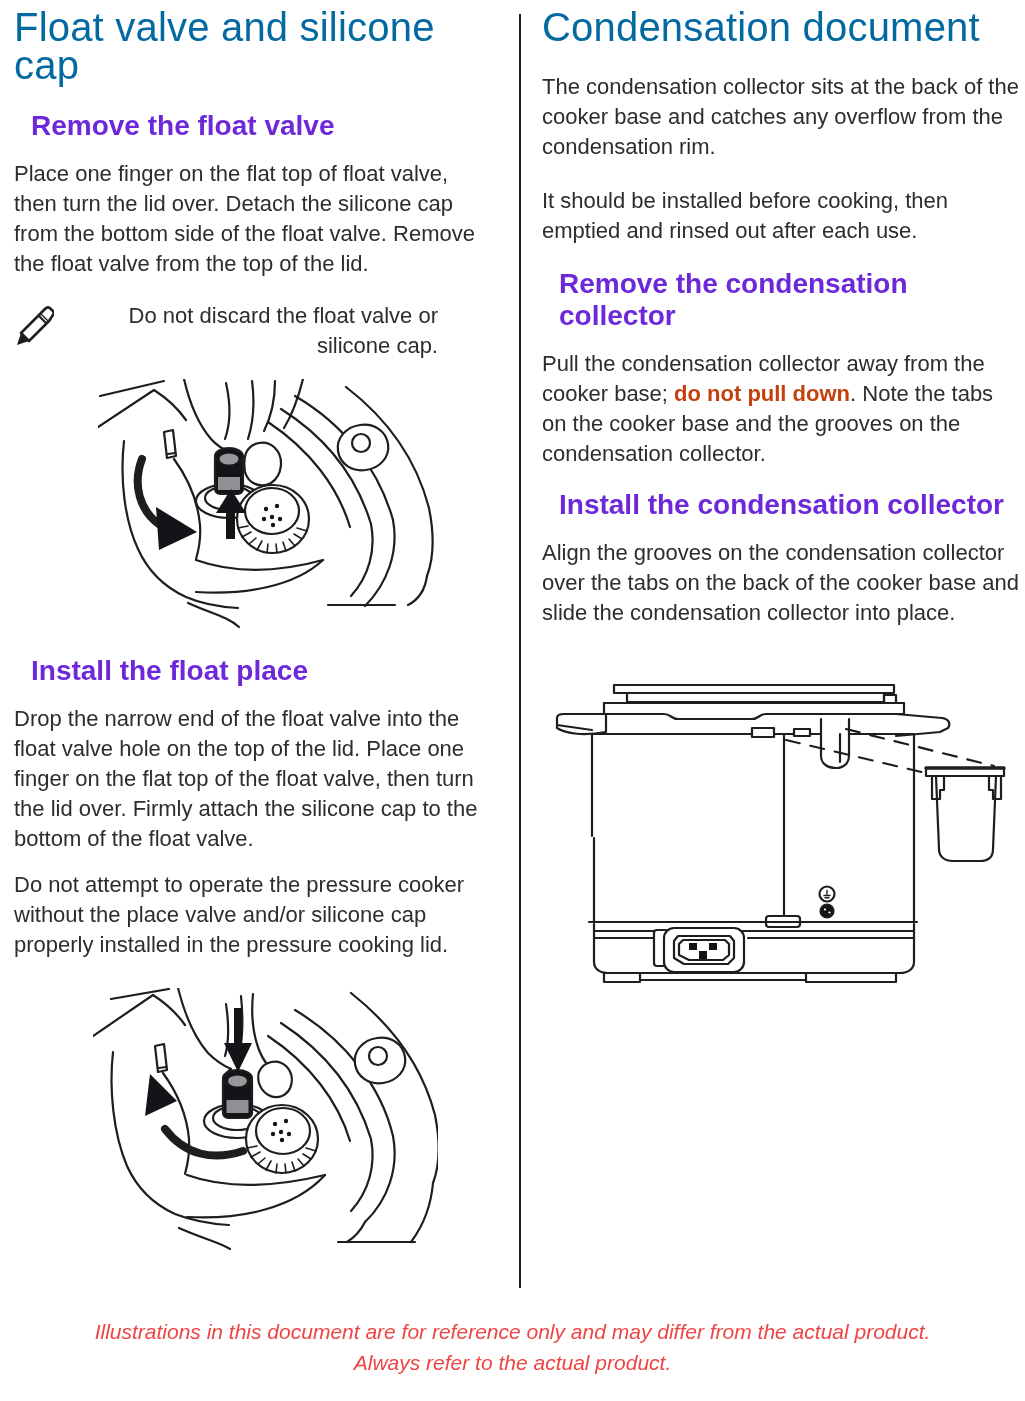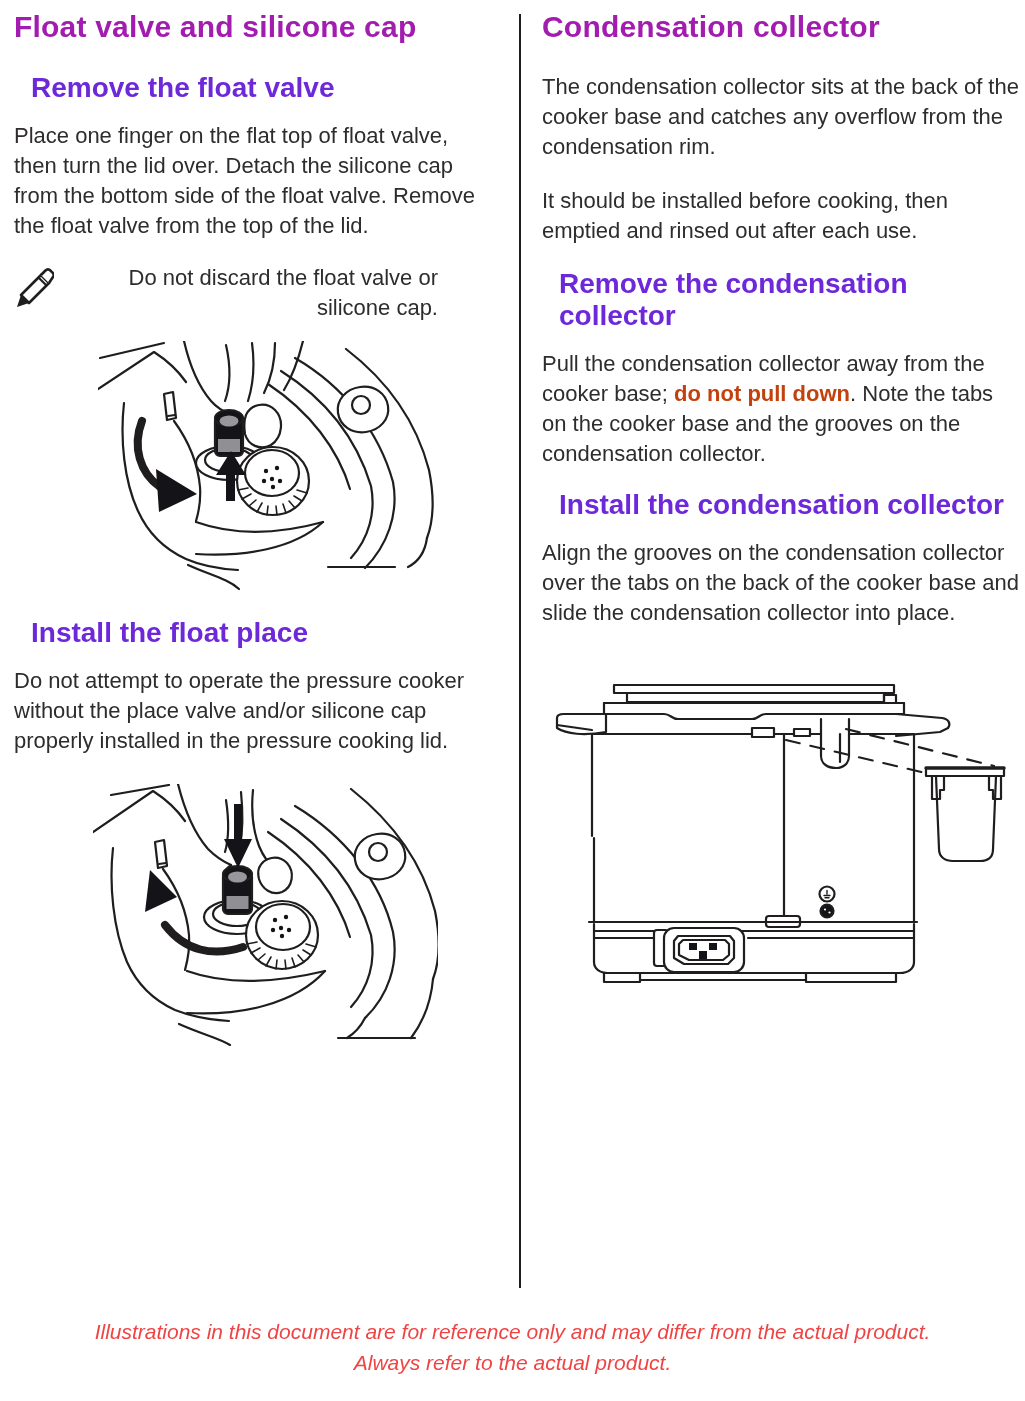--- a/index.html
+++ b/index.html
@@ -6,21 +6,21 @@
   body{
     width:1025px;height:1401px;position:relative;
     background:#ffffff;color:#231f20;
     font-family:"Liberation Sans","DejaVu Sans",sans-serif;
     overflow:hidden;
   }
   .col{position:absolute;top:0;}
   .col-left{left:14px;width:480px;}
   .col-right{left:542px;width:480px;}
   .divider{position:absolute;left:519px;top:14px;width:2px;height:1274px;background:#1f1d1e;}
-  h1{font-size:30px;line-height:38px;font-weight:700;margin:8px 0 0;color:#a21caf;letter-spacing:.2px;}
+  h1{font-size:40px;line-height:38px;font-weight:400;margin:8px 0 0;color:#0369a1;letter-spacing:.2px;}
   h2{font-size:28px;line-height:32px;font-weight:700;margin:17px;color:#6d28d9;}
   p{font-size:22px;line-height:30px;margin:0;color:#2e2c2d;}.mt10{margin-top:24px}.mt12{margin-top:12px}.mt14{margin-top:0}
   .mt16{margin-top:16px}.mt20{margin-top:20px}.mt22{margin-top:22px}
   .mt26{margin-top:26px}
   .note{display:flex;gap:12px;margin-top:22px;align-items:flex-start;}
   .note .txt{width:372px;text-align:right;}
   .note svg{flex:0 0 auto;margin-top:2px;}
   .illus{display:block;}
   .illus-1{margin-left:84px;margin-top:18px;}
   .illus-2{margin-left:79px;margin-top:28px;}
@@ -116,20 +116,21 @@
       <path d="M44,80 C34,106 42,132 62,146" stroke-width="8"></path>
     </g>
     <g class="fillk">
       <polygon points="58,128 99,153 61,171"></polygon>
       <polygon points="133,110 118,134 148,134"></polygon>
       <rect x="128" y="134" width="9" height="26"></rect>
     </g>
   </svg>
 
   <h2 class="mt26">Install the float place</h2>
+  <p class="mt12">Drop the narrow end of the float valve into the float valve hole on the top of the lid. Place one finger on the flat top of the float valve, then turn the lid over. Firmly attach the silicone cap to the bottom of the float valve.</p>
   <p class="mt16">Do not attempt to operate the pressure cooker without the place valve and/or silicone cap properly installed in the pressure cooking lid.</p>
 
   <svg class="illus illus-2" width="345" height="262" viewBox="0 0 345 262">
     <g class="art">
       <path d="M18,11 L76,1"></path>
       <path d="M0,48 L60,7 C74,16 85,27 92,37"></path>
       <path d="M62,58 L71,56 L74,82 L65,84 Z"></path>
       <path d="M66,80 L73,79"></path>
       <path d="M70,85 C86,107 94,129 96,151 C97,165 95,175 92,186"></path>
       <path d="M20,64 C16,100 20,145 34,178 C44,200 60,216 82,226 C100,233 118,236 136,237"></path>
@@ -189,21 +190,21 @@
     </g>
     <g class="fillk">
       <polygon points="57,86 84,113 52,128"></polygon>
       <rect x="141" y="20" width="8" height="37"></rect>
       <polygon points="131,55 159,55 145,84"></polygon>
     </g>
   </svg>
 </div>
 
 <div class="col col-right">
-  <h1>Condensation collector</h1>
+  <h1>Condensation document</h1>
   <p class="mt26">The condensation collector sits at the back of the cooker base and catches any overflow from the condensation rim.</p>
   <p class="mt10">It should be installed before cooking, then emptied and rinsed out after each use.</p>
   <h2 class="mt22">Remove the condensation collector</h2>
   <p class="mt16"><span>Pull the condensation collector away from the cooker base; </span><b>do not pull down</b><span>. Note the tabs on the cooker base and the grooves on the condensation collector.</span></p>
   <h2 class="mt20">Install the condensation collector</h2>
   <p class="mt14">Align the grooves on the condensation collector over the tabs on the back of the cooker base and slide the condensation collector into place.</p>
 
   <svg class="illus illus-3" width="477" height="317" viewBox="0 0 477 317">
     <g class="art">
 

